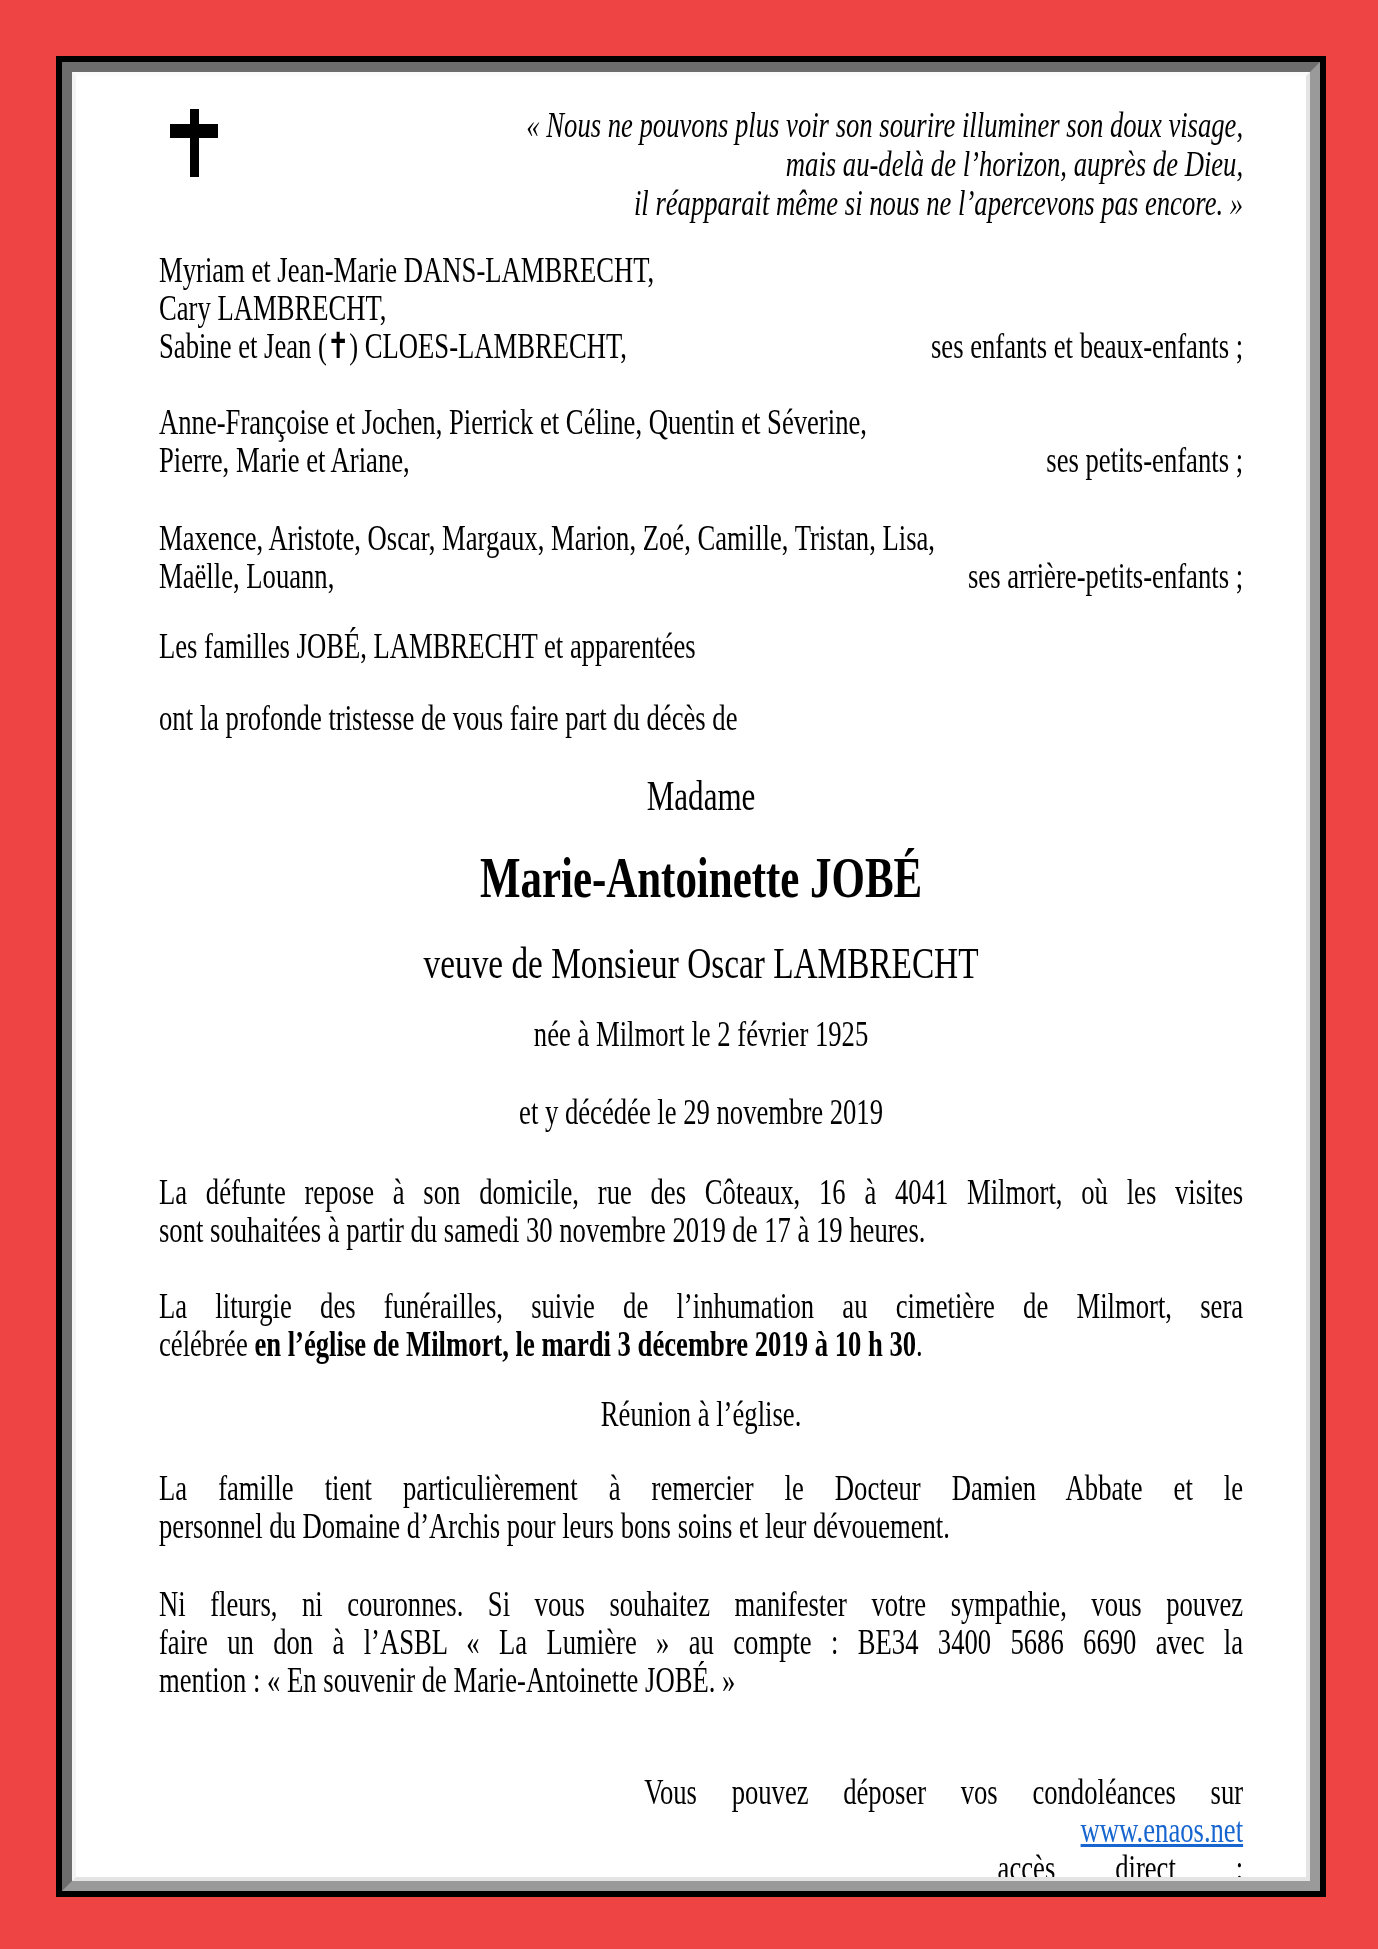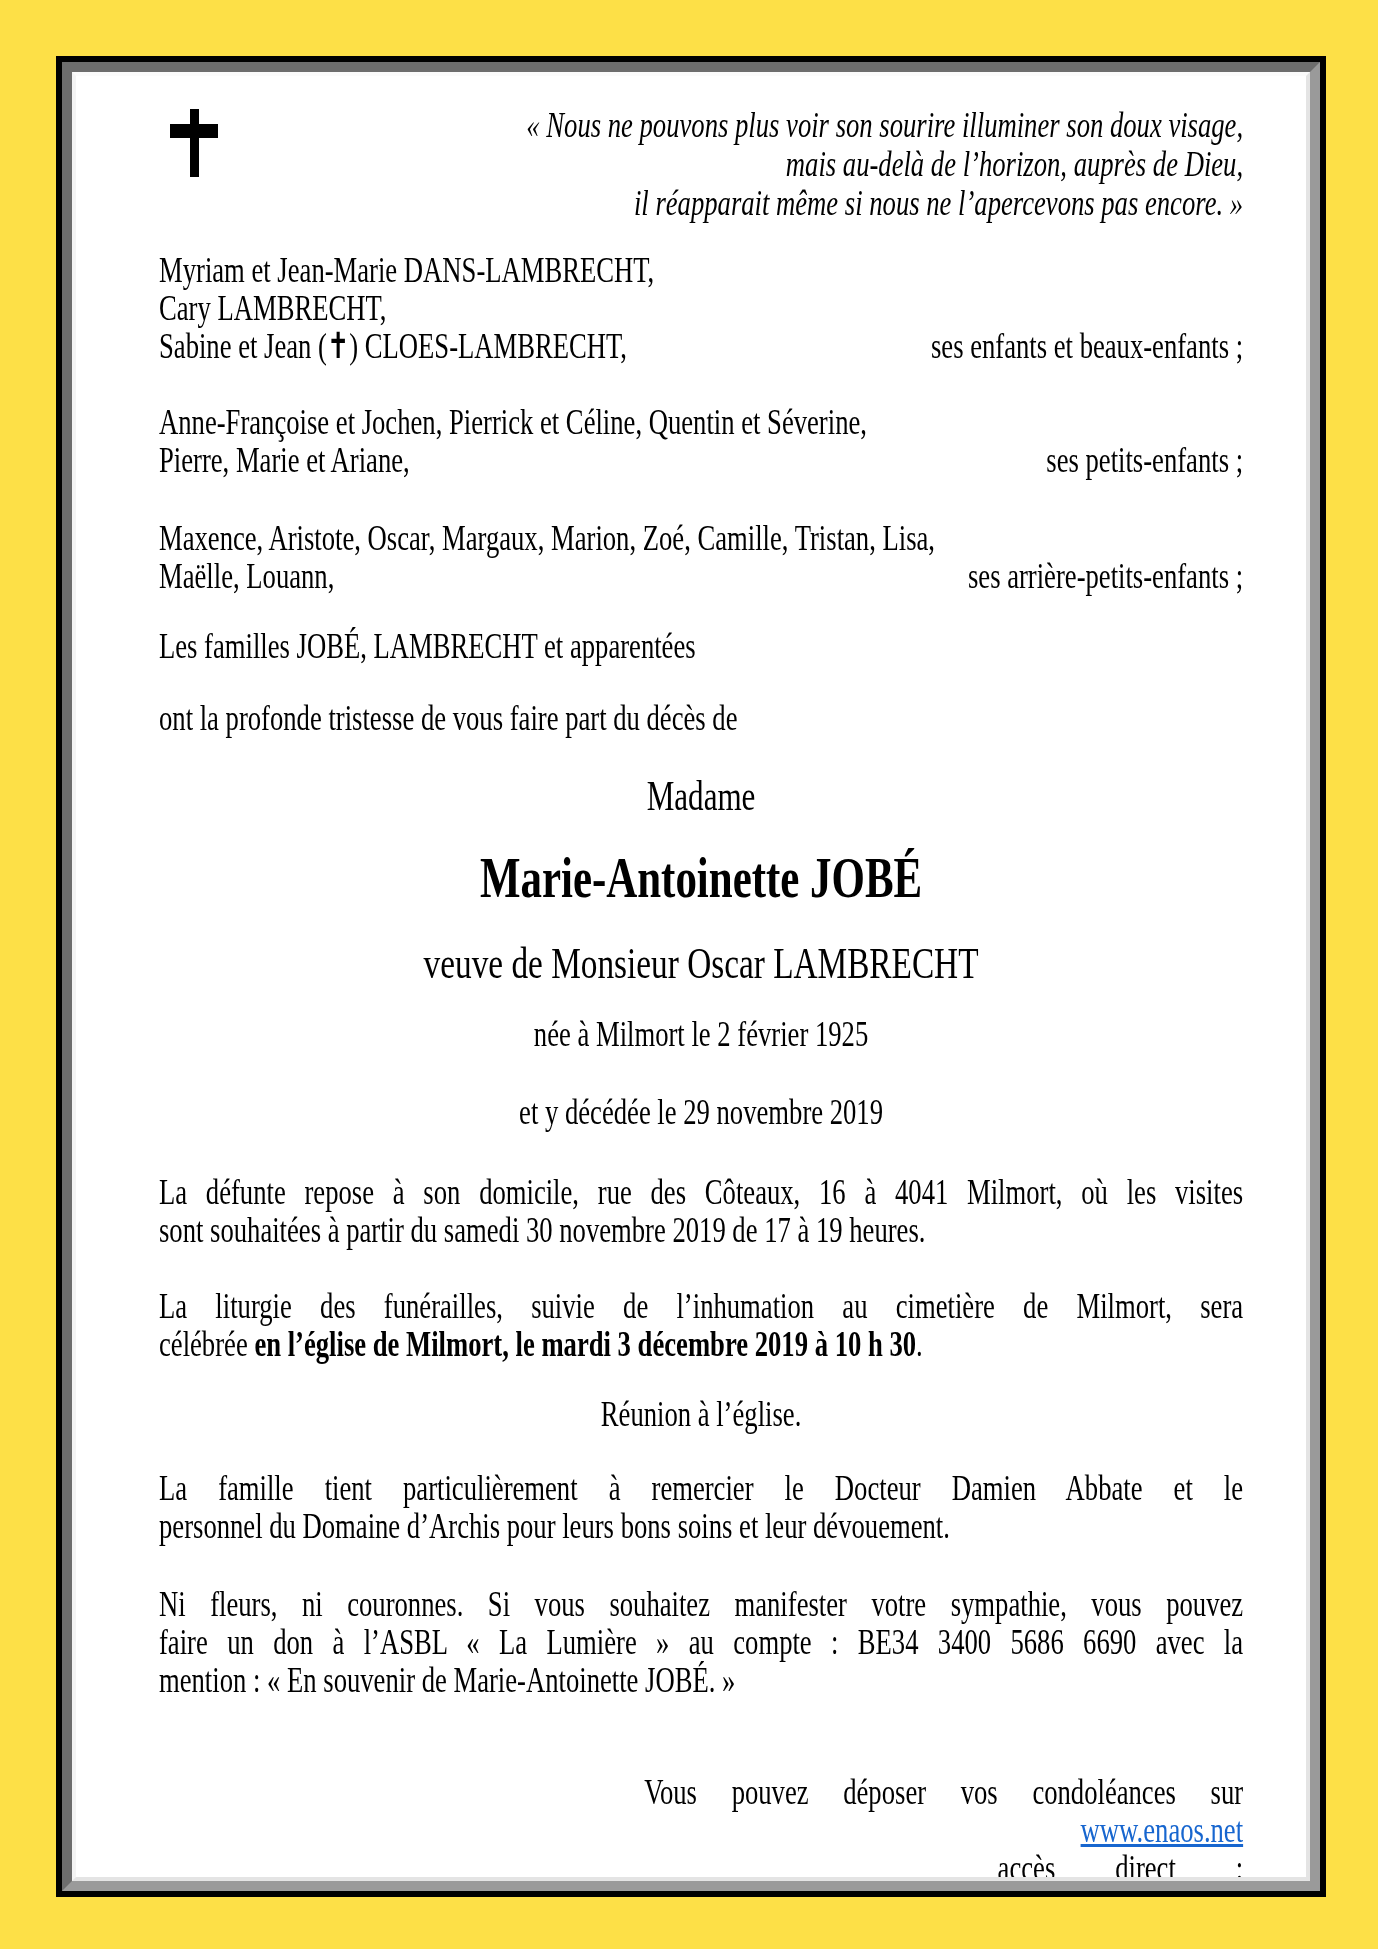--- a/index.html
+++ b/index.html
@@ -1,20 +1,20 @@
 <!DOCTYPE html>
 <html><head>
 <meta charset="utf-8">
 <style>
   html, body { margin: 0; padding: 0; background: #ffffff; }
   .page {
     position: relative;
     width: 1378px;
     height: 1949px;
-    background: #fde047;
+    background: #ef4444;
     font-family: "Liberation Serif", "DejaVu Serif", serif;
     color: #000000;
     overflow: hidden;
   }
   
   .frame {
     position: absolute;
     left: 56px; top: 56px;
     width: 1270px; height: 1841px;
     box-sizing: border-box;

